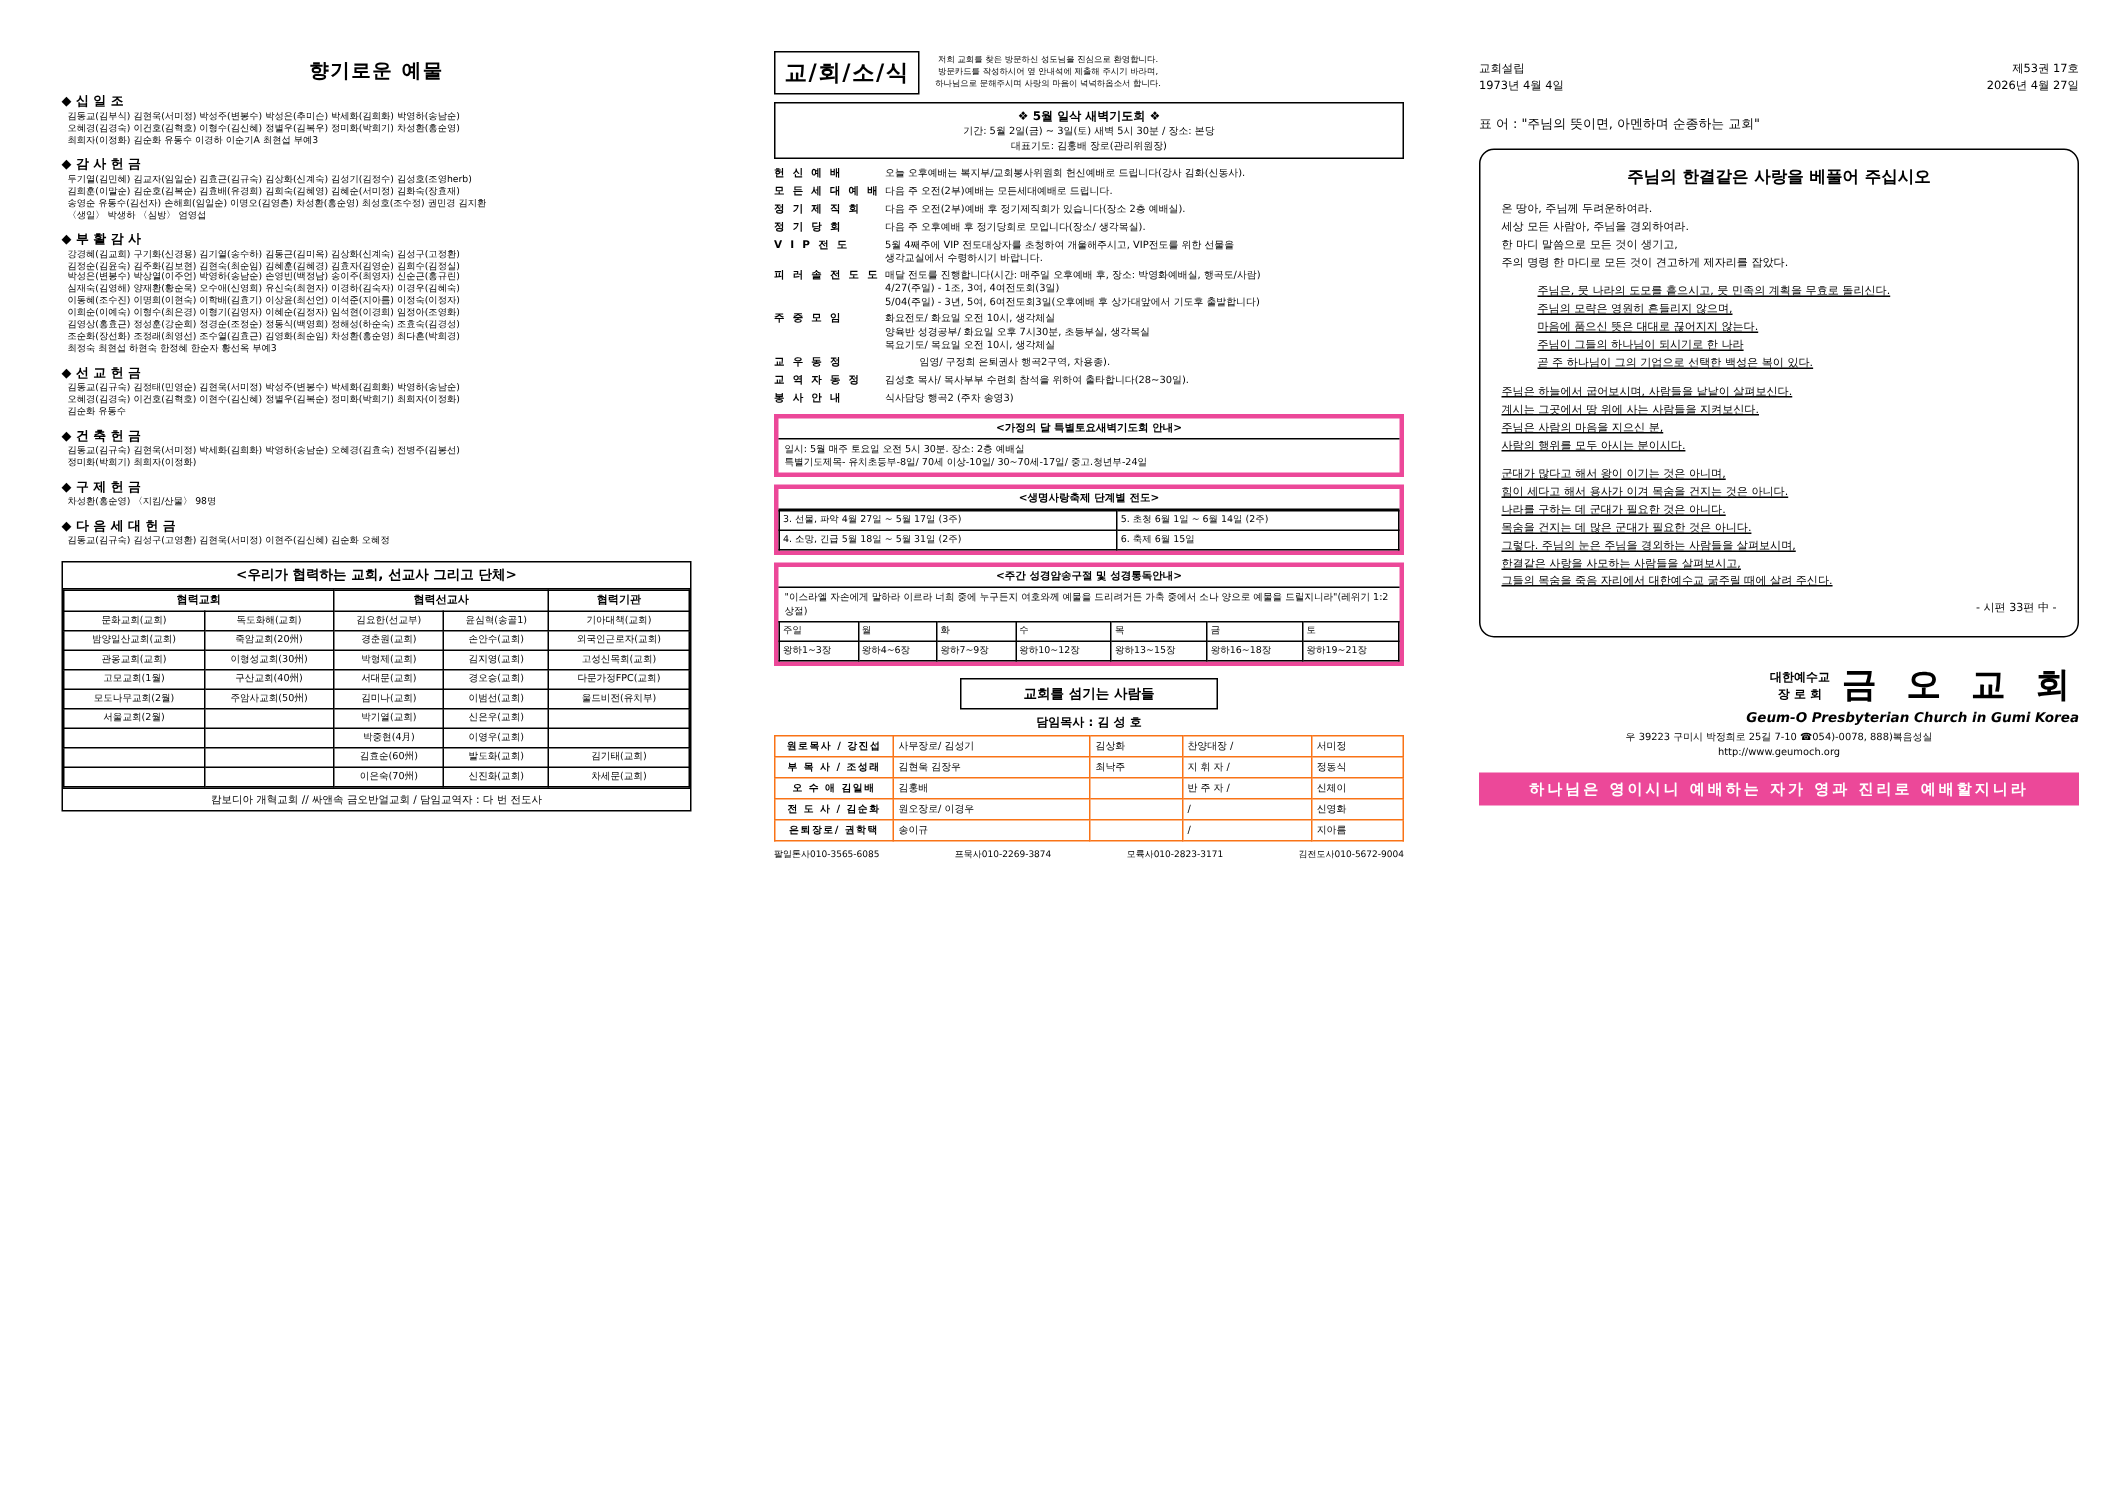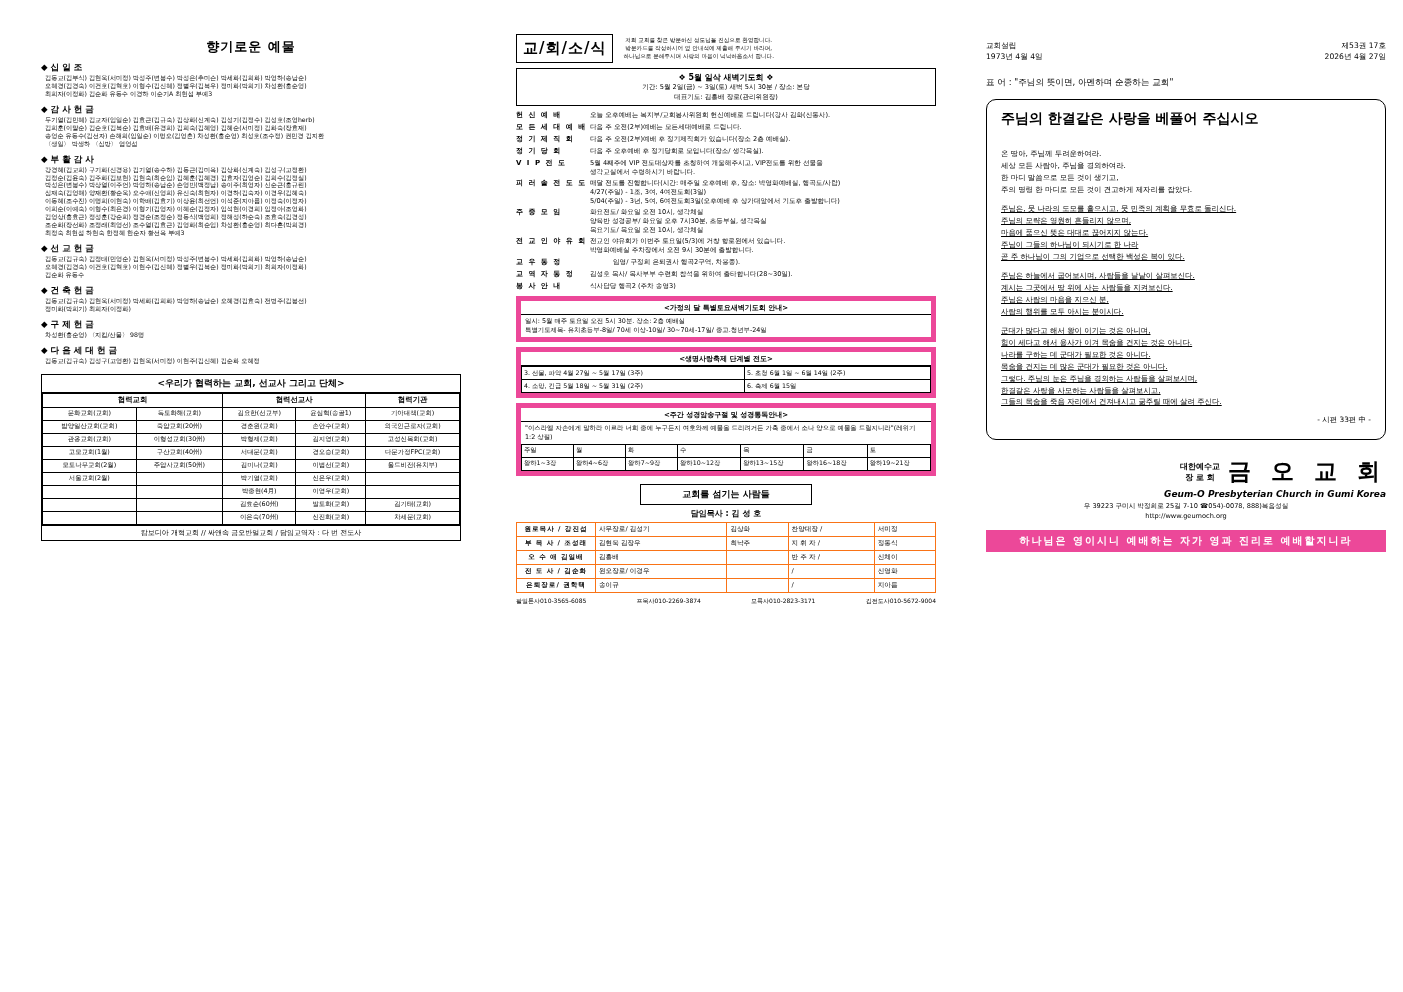--- a/index.html
+++ b/index.html
@@ -33,39 +33,39 @@
   .mhead{display:flex;align-items:flex-start;margin-top:34px;}
   .mtitle{border:1px solid #000;font-size:15px;font-weight:bold;padding:4px 6px;letter-spacing:1px;}
   .mnote{font-size:5.6px;line-height:1.45;margin-left:10px;margin-top:2px;text-align:center;}
   .mbox{border:1px solid #000;margin-top:5px;padding:3px 4px;}
   .mbox .bt{text-align:center;font-weight:bold;font-size:8px;}
   .mbox .bl{text-align:center;font-size:6.6px;line-height:1.45;}
   .slist{margin-top:5px;font-size:6.6px;}
   .slist .it{display:flex;margin-bottom:2.5px;line-height:1.35;}
   .slist .k{width:74px;flex:0 0 74px;font-weight:bold;letter-spacing:1.5px;font-size:7px;}
   .slist .v{flex:1;}
-  .gbox{border:5px solid #ec4899;margin-top:5px;}
+  .gbox{border:3px solid #ec4899;margin-top:5px;}
   .gbox .gt{text-align:center;font-weight:bold;font-size:7px;border-bottom:1px solid #000;padding:1.5px 0;}
   .gbox .gb{font-size:6.4px;line-height:1.4;padding:2px 4px;}
   .gtbl{width:100%;font-size:6.3px;}
   .gtbl td{border:1px solid #000;padding:1.5px 2px;}
   .sv-title{border:1px solid #000;font-weight:bold;font-size:9px;text-align:center;padding:3px 0;width:170px;margin:8px auto 0;}
   .sv-sub{text-align:center;font-size:8px;font-weight:bold;margin-top:3px;}
   .svtbl{width:100%;margin-top:3px;font-size:6.6px;}
   .svtbl td{border:1px solid #f97316;padding:2px 3px;}
   .svtbl .lab{font-weight:bold;letter-spacing:1px;text-align:center;width:72px;}
   .phones{font-size:6px;margin-top:4px;display:flex;justify-content:space-between;}
   
   #right{left:975px;width:400px;}
   .rtop{display:flex;justify-content:space-between;font-size:7.6px;margin-top:40px;}
   .rtop .l{line-height:1.5;}
   .rtop .r{line-height:1.5;text-align:right;}
   .motto{font-size:8.6px;margin-top:14px;}
   .rbox{border:1px solid #000;border-radius:10px;margin-top:10px;padding:10px 14px 14px;}
-  .rbox .rt{font-weight:bold;font-size:14px;margin-bottom:20px;}
+  .rbox .rt{text-align:center;font-weight:bold;font-size:11px;margin-bottom:8px;}
   .rbox p{font-size:7.4px;line-height:1.62;margin:0 0 7px;}
   .rbox .u{text-decoration:underline;}
   .rbox .ref{text-align:right;font-size:7.4px;margin-top:4px;}
   .church{margin-top:16px;display:flex;justify-content:flex-end;align-items:center;}
   .church .den{font-size:8px;font-weight:bold;line-height:1.4;text-align:center;margin-right:8px;}
   .church .nm{font-size:23px;font-weight:bold;letter-spacing:6px;}
   .eng{text-align:right;font-size:9px;font-style:italic;font-weight:bold;margin-top:2px;}
   .addr{text-align:center;font-size:6.6px;margin-top:3px;line-height:1.5;}
   .banner{background:#ec4899;color:#fff;text-align:center;font-size:10px;font-weight:bold;letter-spacing:2px;padding:4px 0;margin-top:8px;}
 </style>
@@ -260,25 +260,20 @@
         <div class="k">피 러 솔 전 도 도</div>
         <div class="v" style="white-space:pre-line;">매달 전도를 진행합니다(시간: 매주일 오후예배 후, 장소: 박영화예배실, 행곡도/사람)
 4/27(주일) - 1조, 3여, 4여전도회(3일)
 5/04(주일) - 3년, 5여, 6여전도회3일(오후예배 후 상가대앞에서 기도후 출발합니다)</div>
       </div>
       <div class="it">
         <div class="k">주 중 모 임</div>
         <div class="v" style="white-space:pre-line;">화요전도/ 화요일 오전 10시, 생각체실
 양육반 성경공부/ 화요일 오후 7시30분, 초등부실, 생각목실
 목요기도/ 목요일 오전 10시, 생각체실</div>
-      </div>
-      <div class="it">
-        <div class="k">전 교 인 야 유 회</div>
-        <div class="v" style="white-space:pre-line;">전교인 야유회가 이번주 토요일(5/3)에 거창 향로원에서 있습니다.
-박영화예배실 주차장에서 오전 9시 30분에 출발합니다.</div>
       </div>
       <div class="it">
         <div class="k">교 우 동 정</div>
         <div class="v" style="white-space:pre-line;margin-left:23px;">임영/ 구정희 은퇴권사 행곡2구역, 차용종).</div>
       </div>
       <div class="it">
         <div class="k">교 역 자 동 정</div>
         <div class="v" style="white-space:pre-line;">김성호 목사/ 목사부부 수련회 참석을 위하여 출타합니다(28~30일).</div>
       </div>
       <div class="it">
@@ -403,36 +398,36 @@
       <span>표  어 :</span>
       <span>"주님의 뜻이면, 아멘하며 순종하는 교회"</span>
     </div>
 
     <div class="rbox">
       <div class="rt">주님의 한결같은 사랑을 베풀어 주십시오</div>
       <p style="white-space:pre-line;">온 땅아, 주님께 두려운하여라.
 세상 모든 사람아, 주님을 경외하여라.
 한 마디 말씀으로 모든 것이 생기고,
 주의 명령 한 마디로 모든 것이 견고하게 제자리를 잡았다.</p>
-      <p class="u" style="white-space:pre-line;">주님은, 뭇 나라의 도모를 흩으시고, 뭇 민족의 계획을 무효로 돌리신다.
+      <p class="u" style="white-space:pre-line;margin-left:24px;">주님은, 뭇 나라의 도모를 흩으시고, 뭇 민족의 계획을 무효로 돌리신다.
 주님의 모략은 영원히 흔들리지 않으며,
 마음에 품으신 뜻은 대대로 끊어지지 않는다.
 주님이 그들의 하나님이 되시기로 한 나라
 곧 주 하나님이 그의 기업으로 선택한 백성은 복이 있다.</p>
       <p class="u" style="white-space:pre-line;">주님은 하늘에서 굽어보시며, 사람들을 낱낱이 살펴보신다.
 계시는 그곳에서 땅 위에 사는 사람들을 지켜보신다.
 주님은 사람의 마음을 지으신 분,
 사람의 행위를 모두 아시는 분이시다.</p>
       <p class="u" style="white-space:pre-line;">군대가 많다고 해서 왕이 이기는 것은 아니며,
 힘이 세다고 해서 용사가 이겨 목숨을 건지는 것은 아니다.
 나라를 구하는 데 군대가 필요한 것은 아니다.
 목숨을 건지는 데 많은 군대가 필요한 것은 아니다.
 그렇다. 주님의 눈은 주님을 경외하는 사람들을 살펴보시며,
 한결같은 사랑을 사모하는 사람들을 살펴보시고,
-그들의 목숨을 죽음 자리에서 건져내시고 굶주릴 때에 살려 주신다.</p>
+그들의 목숨을 죽음 자리에서 대한예수교 굶주릴 때에 살려 주신다.</p>
       <div class="ref">- 시편 33편 中 -</div>
     </div>
 
     <div class="church">
       <div class="den" style="white-space:pre-line;">대한예수교
 장 로 회</div>
       <div class="nm">금 오 교 회</div>
     </div>
     <div class="eng">Geum-O Presbyterian Church in Gumi Korea</div>
     <div class="addr">

